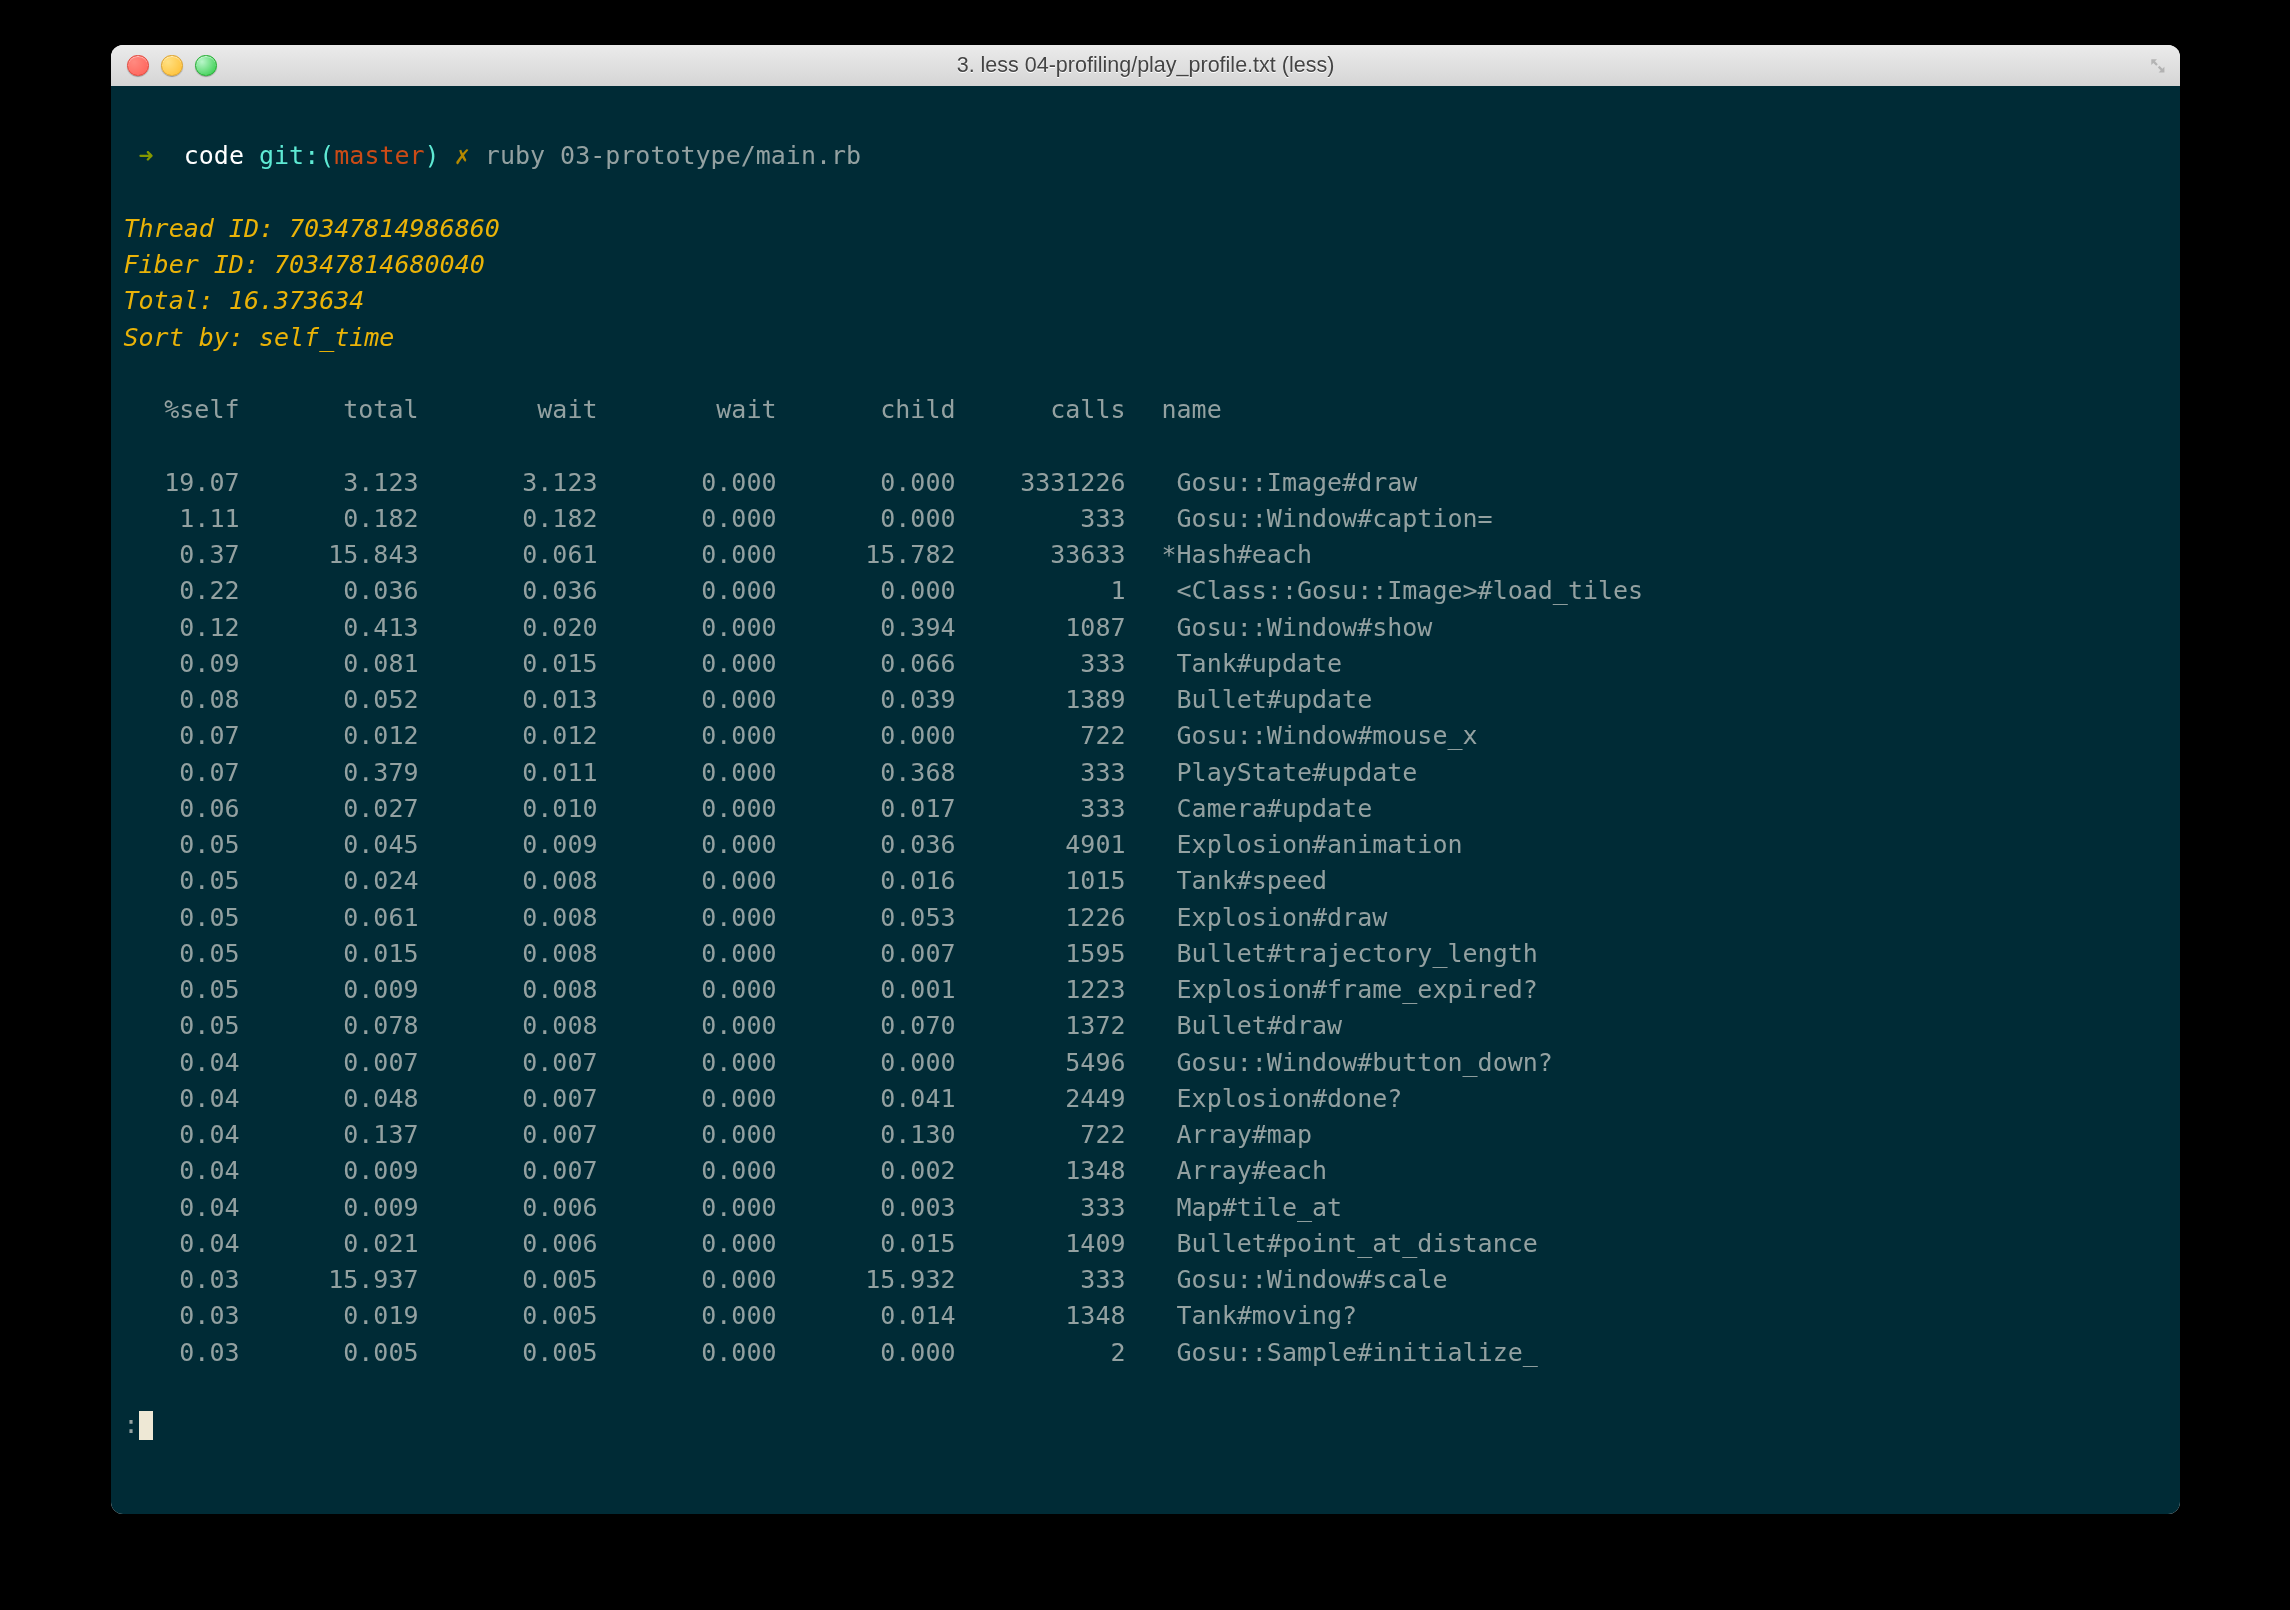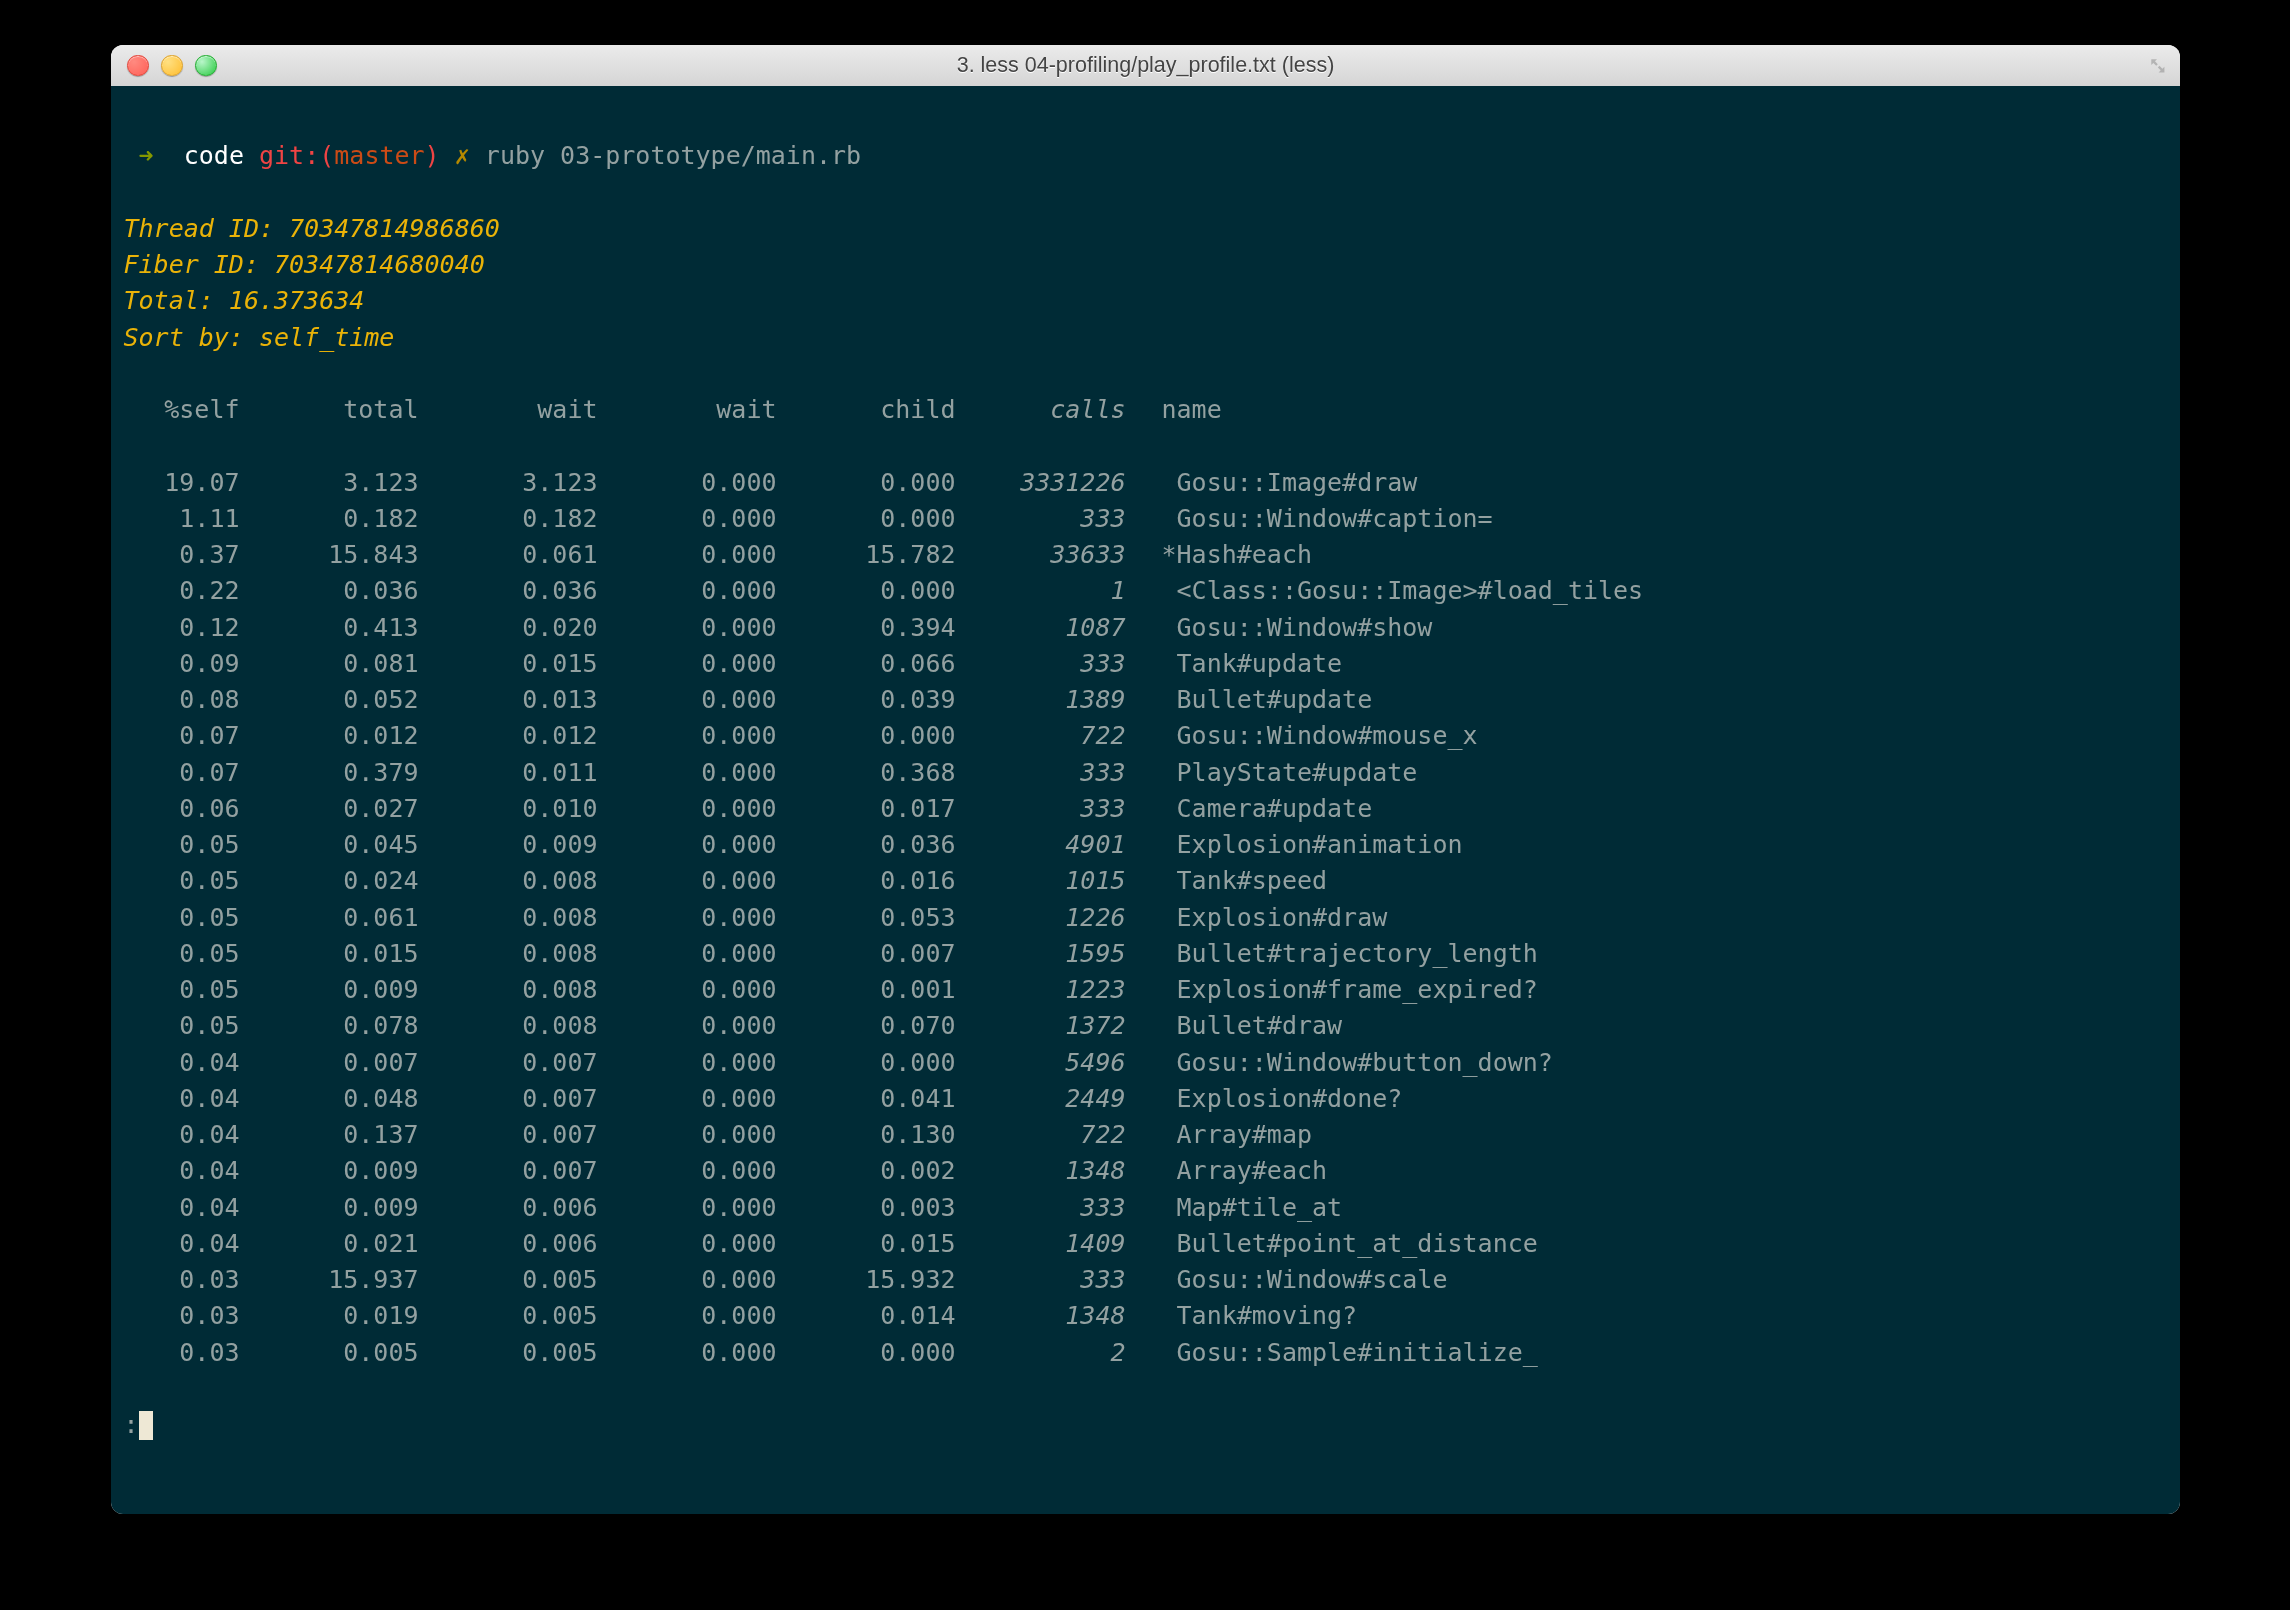--- a/index.html
+++ b/index.html
@@ -70,32 +70,32 @@
     font-size: 25px;
     line-height: 1.45;
     padding: 16px 12.5px 12.5px 12.5px;
     box-sizing: border-box;
     white-space: pre;
     overflow: hidden;
   }
   .prompt-line { color: #93a1a1; }
   .arrow { color: #859900; }
   .path { color: #ffffff; }
-  .git { color: #ef4444; }
+  .git { color: #5eead4; }
   .branch { color: #cb4b16; }
   .x { color: #b58900; }
   .cmd { color: #93a1a1; }
   .header-lines { color: #eab308; font-style: italic; }
   .table-row { display: flex; justify-content: center; }
   .c-self  { width: 116px; text-align: right; }
   .c-total { width: 179px; text-align: right; }
   .c-selft { width: 179px; text-align: right; }
   .c-wait  { width: 179px; text-align: right; }
   .c-child { width: 179px; text-align: right; }
-  .c-calls { width: 170px; text-align: right; font-style: italic; }
+  .c-calls { width: 170px; text-align: right; }
   .c-name  { padding-left: 36px; text-align: left; flex:1; }
   .hdr .c-name { padding-left: 36px; }
   .less-prompt {
     color: #93a1a1;
     display: flex;
     align-items: center;
   }
   .cursor {
     display:inline-block;
     width: 14.3px;

